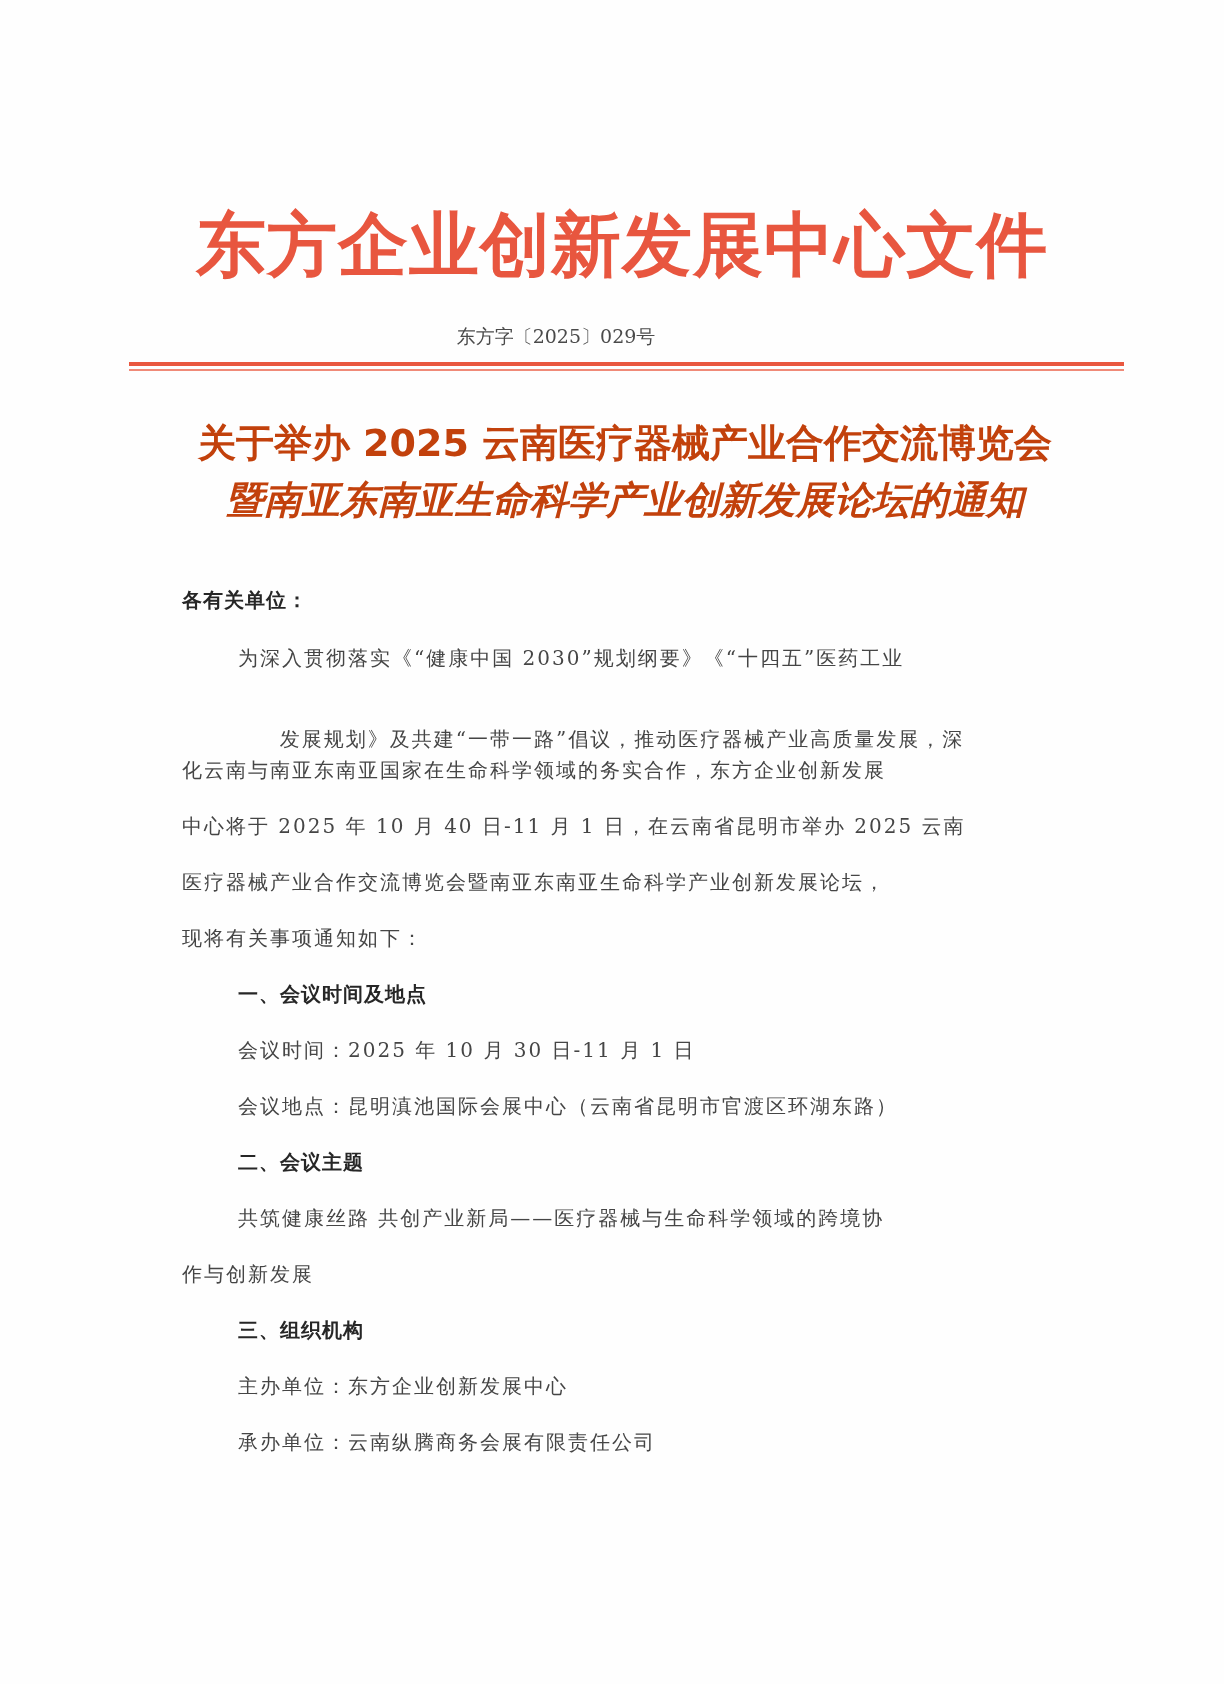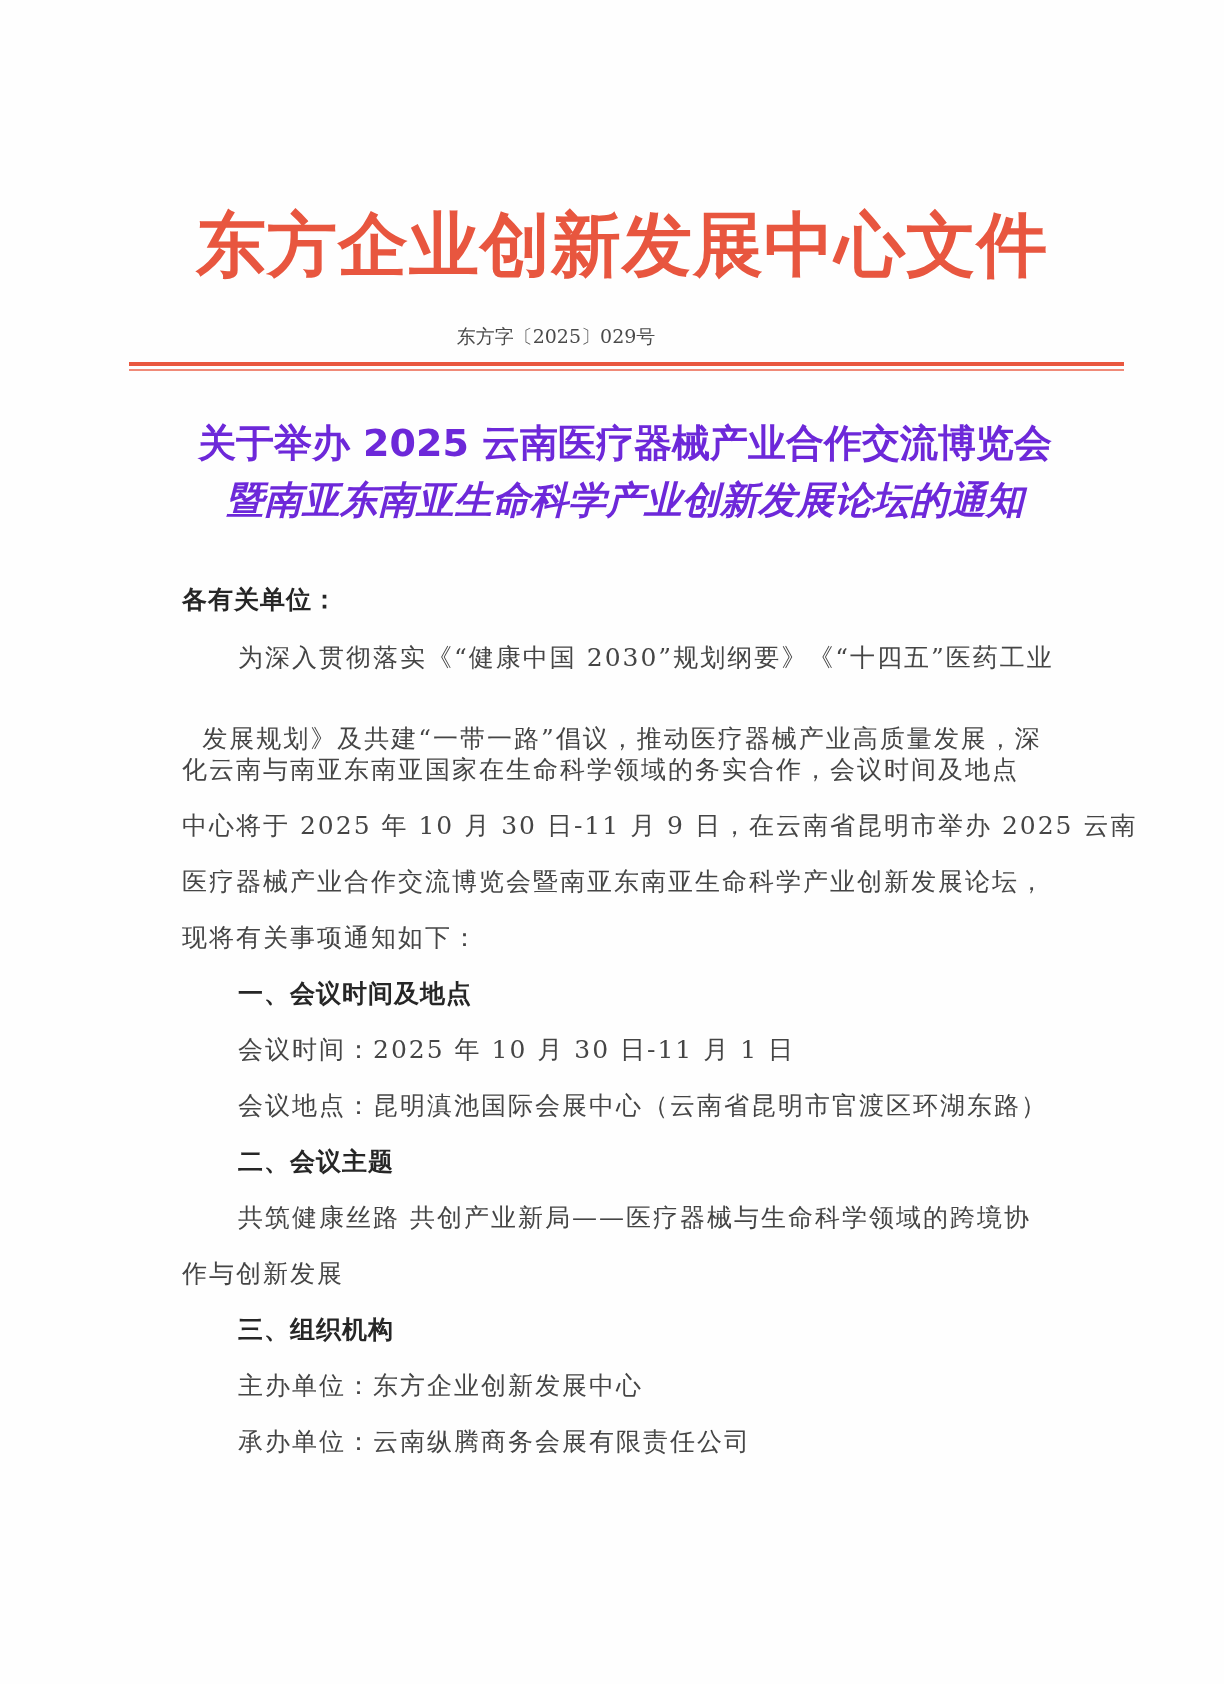--- a/index.html
+++ b/index.html
@@ -64,31 +64,31 @@
     }
     .notice-title {
       position: absolute;
       left: 150px;
       width: 950px;
       text-align: center;
       font-family: "DejaVu Sans", "Liberation Sans", sans-serif;
       font-weight: bold;
       font-size: 38px;
       line-height: 50px;
-      color: #6d28d9;
+      color: #c2410c;
       white-space: nowrap;
     }
     .notice-title.l1 { top: 418px; }
     .notice-title.l2 { top: 475px; font-style: italic; }
 
     .body-text {
       position: absolute;
       left: 182px;
       width: 880px;
-      font-size: 25px;
+      font-size: 20px;
       line-height: 34px;
       color: #454545;
       white-space: nowrap;
       letter-spacing: 2px;
     }
     .body-text.bold {
       font-family: "DejaVu Sans", "Liberation Sans", sans-serif;
       font-weight: bold;
       color: #262626;
       letter-spacing: 1px;
@@ -107,22 +107,22 @@
   <div class="divider divider-thick"></div>
   <div class="divider divider-thin"></div>
 
   <div class="notice-title l1">关于举办 2025 云南医疗器械产业合作交流博览会</div>
   <div class="notice-title l2">暨南亚东南亚生命科学产业创新发展论坛的通知</div>
 
   <div class="body-text bold" style="top:583px;">各有关单位：</div>
 
   <div class="body-text indent" style="top:641px;">为深入贯彻落实《“健康中国 2030”规划纲要》《“十四五”医药工业</div>
   <div class="body-text" style="top:722px;text-align:center;">发展规划》及共建“一带一路”倡议，推动医疗器械产业高质量发展，深</div>
-  <div class="body-text" style="top:753px;">化云南与南亚东南亚国家在生命科学领域的务实合作，会议时间及地点</div>
-  <div class="body-text" style="top:809px;">中心将于 2025 年 10 月 30 日-11 月 9 日，在云南省昆明市举办 2025 云南</div>
+  <div class="body-text" style="top:753px;">化云南与南亚东南亚国家在生命科学领域的务实合作，东方企业创新发展</div>
+  <div class="body-text" style="top:809px;">中心将于 2025 年 10 月 40 日-11 月 1 日，在云南省昆明市举办 2025 云南</div>
   <div class="body-text" style="top:921px;">现将有关事项通知如下：</div>
   <div class="body-text" style="top:865px;">医疗器械产业合作交流博览会暨南亚东南亚生命科学产业创新发展论坛，</div>
 
   <div class="body-text bold indent" style="top:977px;">一、会议时间及地点</div>
   <div class="body-text indent" style="top:1033px;">会议时间：2025 年 10 月 30 日-11 月 1 日</div>
   <div class="body-text indent" style="top:1089px;">会议地点：昆明滇池国际会展中心（云南省昆明市官渡区环湖东路）</div>
 
   <div class="body-text bold indent" style="top:1145px;">二、会议主题</div>
   <div class="body-text indent" style="top:1201px;">共筑健康丝路 共创产业新局——医疗器械与生命科学领域的跨境协</div>
   <div class="body-text" style="top:1257px;">作与创新发展</div>

